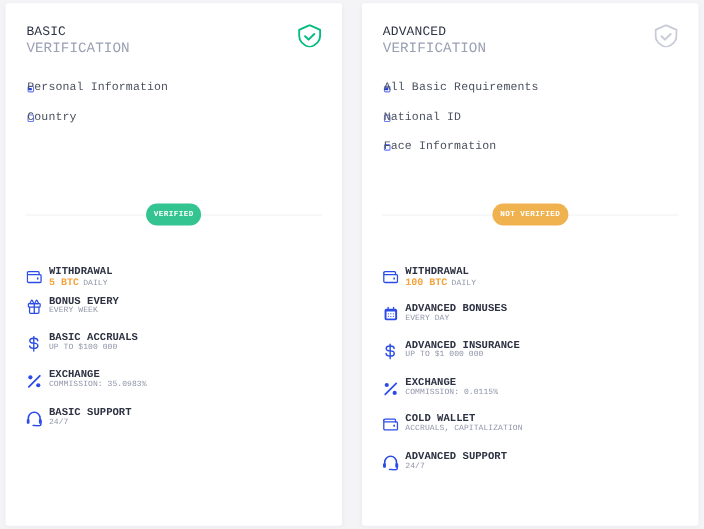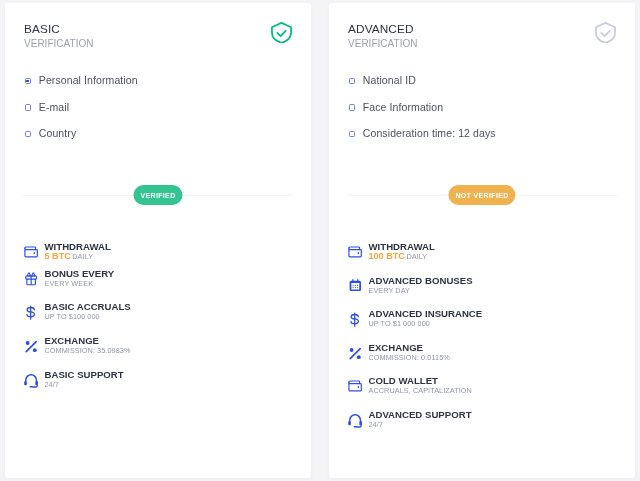--- a/index.html
+++ b/index.html
@@ -1,38 +1,38 @@
 <!DOCTYPE html>
 <html><head>
 <meta charset="utf-8">
 <style>
   html,body{margin:0;padding:0;}
   body{width:640px;height:481px;background:#f4f4f7;
        font-family:"Liberation Sans",sans-serif;overflow:hidden;
        -webkit-font-smoothing:antialiased;}
-  .wrap{position:relative;width:640px;height:481px;}
+  .wrap{position:relative;width:640px;height:481px;font-family:Liberation Mono, monospace;}
 
   .card{position:absolute;top:3px;width:306px;height:475px;background:#fff;
         border-radius:3px;box-shadow:0 1px 4px rgba(40,45,80,0.045);}
   .card.left{left:5px;}
   .card.right{left:329px;}
 
   .hdr{position:absolute;left:19px;top:20px;}
   .hdr-title{font-size:11.8px;letter-spacing:.12px;color:#2e3343;font-weight:400;line-height:12px;}
-  .hdr-sub{font-size:10px;letter-spacing:.02px;color:#9ba1b4;font-weight:400;line-height:9px;margin-top:3.5px;}
+  .hdr-sub{font-size:13px;letter-spacing:.02px;color:#9ba1b4;font-weight:400;line-height:9px;margin-top:3.5px;}
 
   .shield{position:absolute;top:18.8px;right:20.6px;width:19px;height:19.4px;}
 
   .checks{position:absolute;left:19.8px;top:68px;width:268px;}
   .chk-row{position:relative;height:26.4px;}
   .chk-box{position:absolute;left:0px;top:7px;width:6.4px;height:6.4px;
            border:1.35px solid #6b7bee;border-radius:1.4px;box-sizing:border-box;background:#fff;}
   .chk-box.on::after{content:"";position:absolute;left:0.6px;top:0.6px;width:2.7px;height:2.7px;
                      background:#2442e5;border-radius:0.4px;}
-  .chk-label{position:absolute;left:14px;top:3.2px;font-size:10.5px;color:#4b515f;letter-spacing:.1px;line-height:12px;}
+  .chk-label{position:absolute;left:0;top:3.2px;font-size:10.5px;color:#4b515f;letter-spacing:.1px;line-height:12px;}
 
   .divider{position:absolute;left:18px;width:270px;height:1px;background:#f1f2f6;top:192px;}
   .badge{position:absolute;top:182px;height:20px;border-radius:10px;color:#fff;
          font-size:7px;font-weight:700;letter-spacing:.35px;
          display:flex;align-items:center;justify-content:center;
          left:50%;transform:translateX(-50%);padding:0 7px;}
 
   .feats{position:absolute;left:19px;top:238px;}
   .feat{position:absolute;left:0;width:280px;}
   .left .feat:nth-child(1){top:0px;}
@@ -65,24 +65,20 @@
           <path d="M10.5 0.9 0.95 5.2v5.25c0 4.6 3.7 8.7 9.55 10.4 5.85-1.7 9.55-5.8 9.55-10.4V5.2z" fill="none" stroke="#03bc80" stroke-width="1.75" stroke-linejoin="round"></path>
           <path d="M6.35 10.9 9.5 14.05l5.2-5.2" fill="none" stroke="#03bc80" stroke-width="1.8" stroke-linecap="round" stroke-linejoin="round"></path>
         </svg></div>
     <div class="checks">
       <div class="chk-row">
         <span class="chk-box on"></span>
         <span class="chk-label">Personal Information</span>
       </div>
       <div class="chk-row">
         <span class="chk-box"></span>
-        <span class="chk-label">E-mail</span>
-      </div>
-      <div class="chk-row">
-        <span class="chk-box"></span>
         <span class="chk-label">Country</span>
       </div>
     </div>
     <div class="divider"></div>
     <div class="badge" style="background: rgb(51, 196, 146);">VERIFIED</div>
     <div class="feats">
       <div class="feat">
         <span class="feat-ic"><svg viewBox="0.6 -0.25 16.8 16.8" width="16" height="16">
               <path d="M1.55 4.1a1.2 1.2 0 0 1 1.2-1.2h9.1a.9.9 0 0 1 .9.9v1.85" fill="none" stroke="#2b4ce6" stroke-width="1.22" stroke-linecap="round" stroke-linejoin="round"></path>
               <path d="M1.55 3.95v8.05a1.2 1.2 0 0 0 1.2 1.2h10.9a.95.95 0 0 0 .95-.95V6.6a.95.95 0 0 0-.95-.95H2.6" fill="none" stroke="#2b4ce6" stroke-width="1.22" stroke-linecap="round" stroke-linejoin="round"></path>
@@ -137,30 +133,30 @@
     <div class="hdr">
       <div class="hdr-title">ADVANCED</div>
       <div class="hdr-sub">VERIFICATION</div>
     </div>
     <div class="shield"><svg viewBox="0 0 21 21.6" width="21" height="21.6">
           <path d="M10.5 0.9 0.95 5.2v5.25c0 4.6 3.7 8.7 9.55 10.4 5.85-1.7 9.55-5.8 9.55-10.4V5.2z" fill="none" stroke="#c8ccd8" stroke-width="1.75" stroke-linejoin="round"></path>
           <path d="M6.35 10.9 9.5 14.05l5.2-5.2" fill="none" stroke="#c8ccd8" stroke-width="1.8" stroke-linecap="round" stroke-linejoin="round"></path>
         </svg></div>
     <div class="checks">
       <div class="chk-row">
+        <span class="chk-box on"></span>
+        <span class="chk-label">All Basic Requirements</span>
+      </div>
+      <div class="chk-row">
         <span class="chk-box"></span>
         <span class="chk-label">National ID</span>
       </div>
       <div class="chk-row">
         <span class="chk-box"></span>
         <span class="chk-label">Face Information</span>
-      </div>
-      <div class="chk-row">
-        <span class="chk-box"></span>
-        <span class="chk-label">Consideration time: 12 days</span>
       </div>
     </div>
     <div class="divider"></div>
     <div class="badge" style="background: rgb(239, 178, 78);">NOT VERIFIED</div>
     <div class="feats">
       <div class="feat">
         <span class="feat-ic"><svg viewBox="0.6 -0.25 16.8 16.8" width="16" height="16">
               <path d="M1.55 4.1a1.2 1.2 0 0 1 1.2-1.2h9.1a.9.9 0 0 1 .9.9v1.85" fill="none" stroke="#2b4ce6" stroke-width="1.22" stroke-linecap="round" stroke-linejoin="round"></path>
               <path d="M1.55 3.95v8.05a1.2 1.2 0 0 0 1.2 1.2h10.9a.95.95 0 0 0 .95-.95V6.6a.95.95 0 0 0-.95-.95H2.6" fill="none" stroke="#2b4ce6" stroke-width="1.22" stroke-linecap="round" stroke-linejoin="round"></path>
               <rect x="10.7" y="8.1" width="1.45" height="2.4" rx="0.72" fill="#2b4ce6"></rect>

